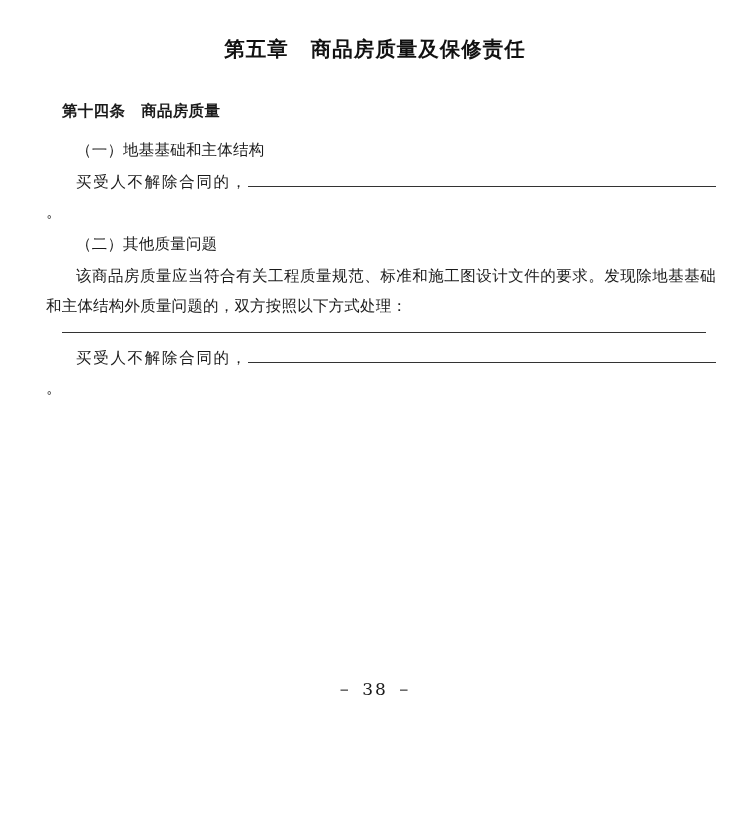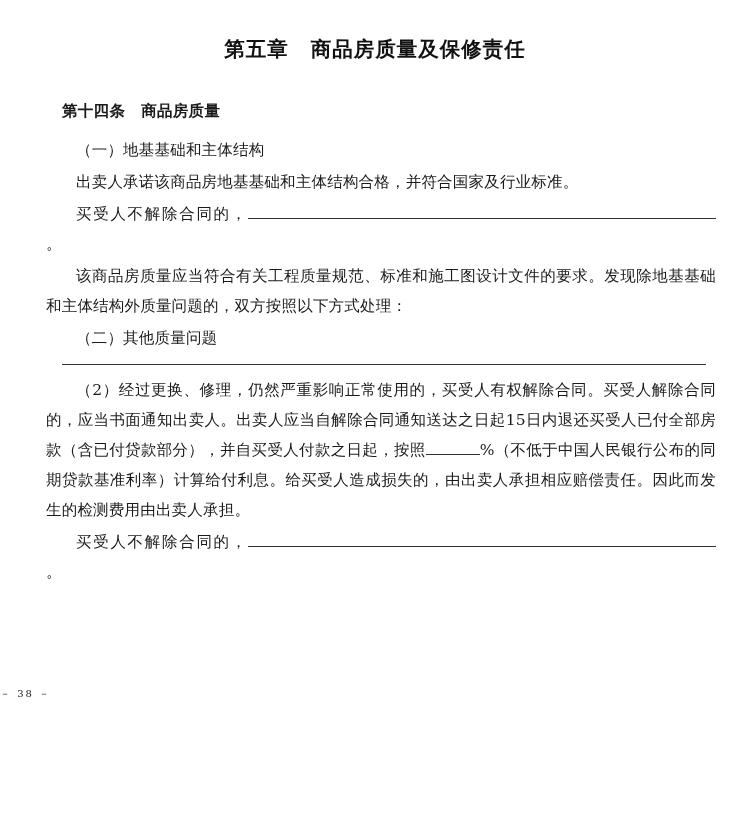--- a/index.html
+++ b/index.html
@@ -74,52 +74,50 @@
     border-top: 1px solid #333;
     margin: 11px 0 10px 0;
     width: 644px;
     margin-left: 28px;
   }
   .footer {
     position: absolute;
     bottom: 14px;
     left: 0;
     width: 750px;
-    text-align: left;
-    font-size: 10px;
+    text-align: center;
+    font-size: 17px;
     letter-spacing: 2px;
   }
 </style>
 </head>
 <body>
 
 <div class="page">
 
   <div class="chapter-title">
     <span>第五章</span><span class="gap"></span><span>商品房质量及保修责任</span>
   </div>
 
   <div class="article-head">
     <span>第十四条</span><span class="gap"></span><span>商品房质量</span>
   </div>
 
   <p class="body indent">（一）地基基础和主体结构</p>
 
-  <p class="body indent">出卖人承诺该商品房地基基础和主体结构合格，并符合国家及行业标准。</p>
 
 
   <p class="body indent"><span>买受人不解除合同的，</span><span class="fill fill-line-a"></span><span>。</span></p>
 
+  <p class="body indent">（二）其他质量问题</p>
+
   <p class="body indent">该商品房质量应当符合有关工程质量规范、标准和施工图设计文件的要求。发现除地基基础和主体结构外质量问题的，双方按照以下方式处理：</p>
-
-  <p class="body indent">（二）其他质量问题</p>
 
 
   <hr class="blank-rule">
 
-  <p class="body indent"><span>（2）经过更换、修理，仍然严重影响正常使用的，买受人有权解除合同。买受人解除合同的，应当书面通知出卖人。出卖人应当自解除合同通知送达之日起15日内退还买受人已付全部房款（含已付贷款部分），并自买受人付款之日起，按照</span><span class="fill fill-short"></span><span>%（不低于中国人民银行公布的同期贷款基准利率）计算给付利息。给买受人造成损失的，由出卖人承担相应赔偿责任。因此而发生的检测费用由出卖人承担。</span></p>
 
   <p class="body indent"><span>买受人不解除合同的，</span><span class="fill fill-line-b"></span><span>。</span></p>
 
 
   <div class="footer">－ 38 －</div>
 
 </div>
 
 </body></html>

